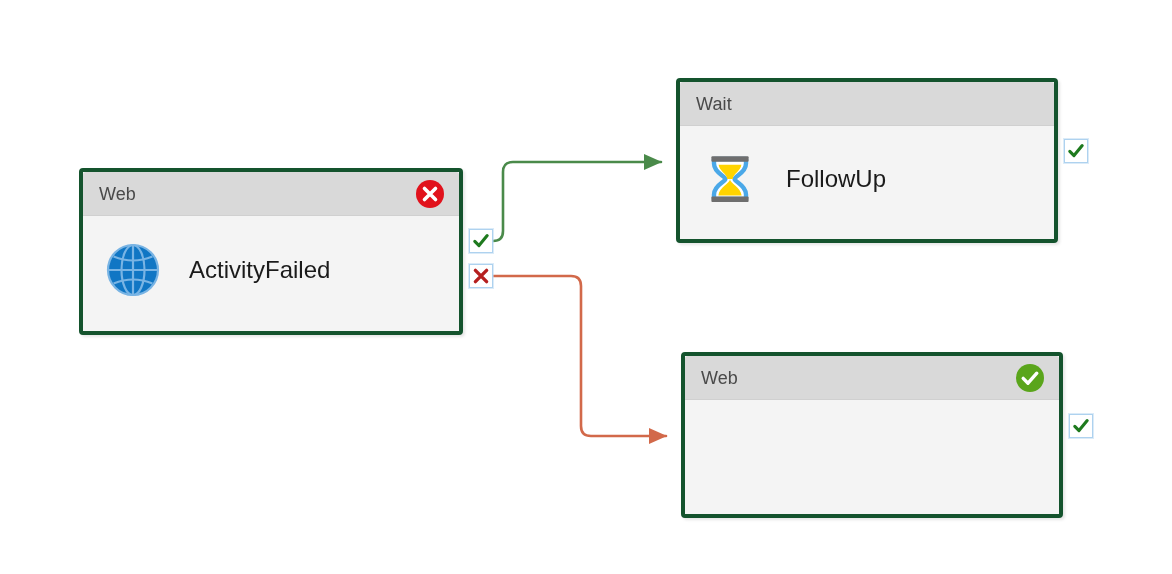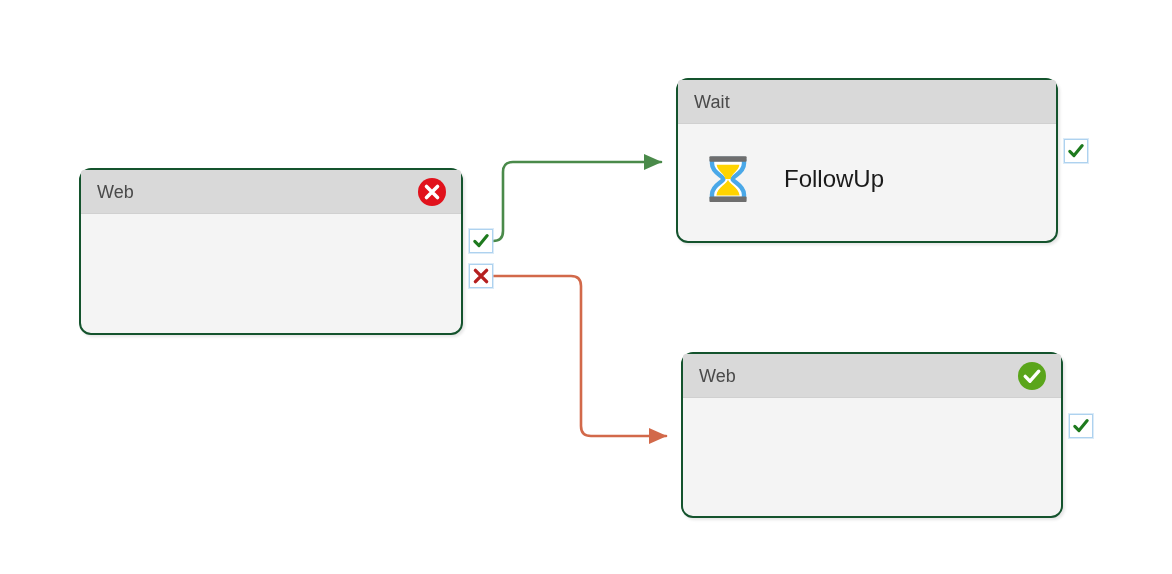--- a/index.html
+++ b/index.html
@@ -33,22 +33,22 @@
     width: 1172px;
     height: 574px;
     pointer-events: none;
     z-index: 1;
   }
 
   
   .node {
     position: absolute;
     background: #f4f4f4;
-    border: 2px solid #14532d;
-    border-radius: 12px;
+    border: 4px solid #14532d;
+    border-radius: 4px;
     box-shadow: 2px 2px 3px rgba(0,0,0,0.10);
     z-index: 3;
     overflow: visible;
   }
   .node-header {
     height: 44px;
     background: #d9d9d9;
     border-top-left-radius: 3px;
     border-top-right-radius: 3px;
     border-bottom: 1px solid #d0d0d0;
@@ -147,20 +147,36 @@
       <span class="node-title">Web</span>
 
       <span class="node-status">
         <svg width="30" height="30" viewBox="0 0 30 30">
           <circle cx="15" cy="15" r="14" fill="#e1121c"></circle>
           <path d="M 9.5 9.5 L 20.5 20.5 M 20.5 9.5 L 9.5 20.5" stroke="#ffffff" stroke-width="3.6" stroke-linecap="round"></path>
         </svg>
       </span>
     </div>
 
+    <div class="node-body">
+      <span class="node-icon">
+        <svg width="56" height="56" viewBox="0 0 56 56">
+          <circle cx="28" cy="28" r="25" fill="#1076c4"></circle>
+          <g fill="none" stroke="#79b4e4" stroke-width="2.2">
+            <ellipse cx="28" cy="28" rx="25" ry="25"></ellipse>
+            <ellipse cx="28" cy="28" rx="11.5" ry="25"></ellipse>
+            <line x1="3" y1="28" x2="53" y2="28"></line>
+            <path d="M 8.6 14.5 Q 28 22.5 47.4 14.5"></path>
+            <path d="M 8.6 41.5 Q 28 33.5 47.4 41.5"></path>
+            <line x1="28" y1="3" x2="28" y2="53"></line>
+          </g>
+        </svg>
+      </span>
+      <span class="node-label">ActivityFailed</span>
+    </div>
   </div>
 
   <div class="port-badge" style="left:469px; top:229px;">
     <svg width="18" height="18" viewBox="0 0 18 18">
       <path d="M 2.8 9.4 L 7 13.6 L 15.2 3.6" fill="none" stroke="#1e7a1e" stroke-width="3.1" stroke-linecap="round" stroke-linejoin="round"></path>
     </svg>
   </div>
 
   <div class="port-badge" style="left:469px; top:264px;">
     <svg width="18" height="18" viewBox="0 0 18 18">

